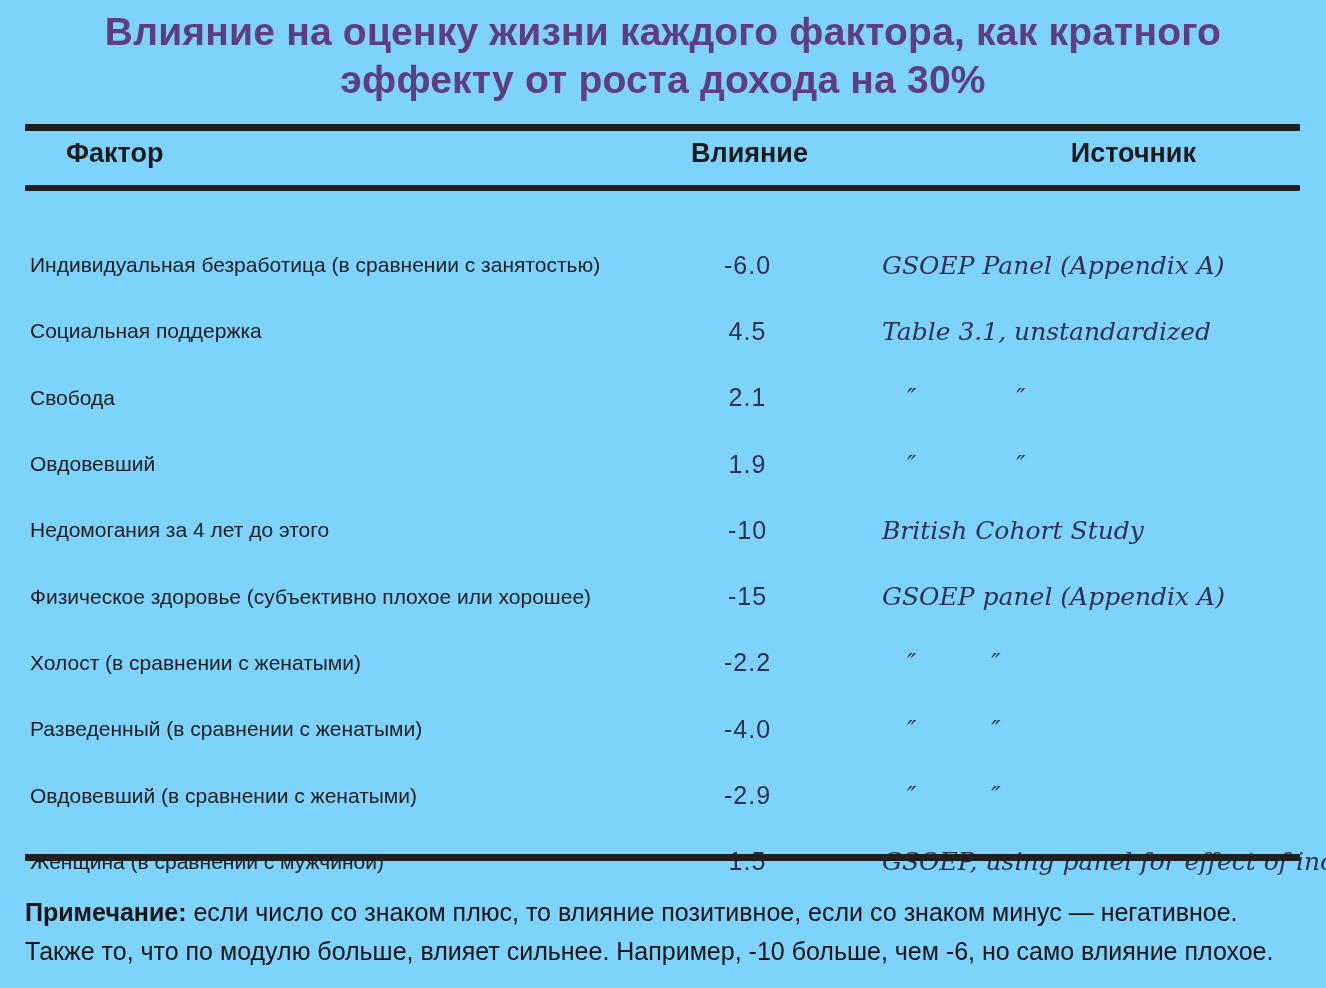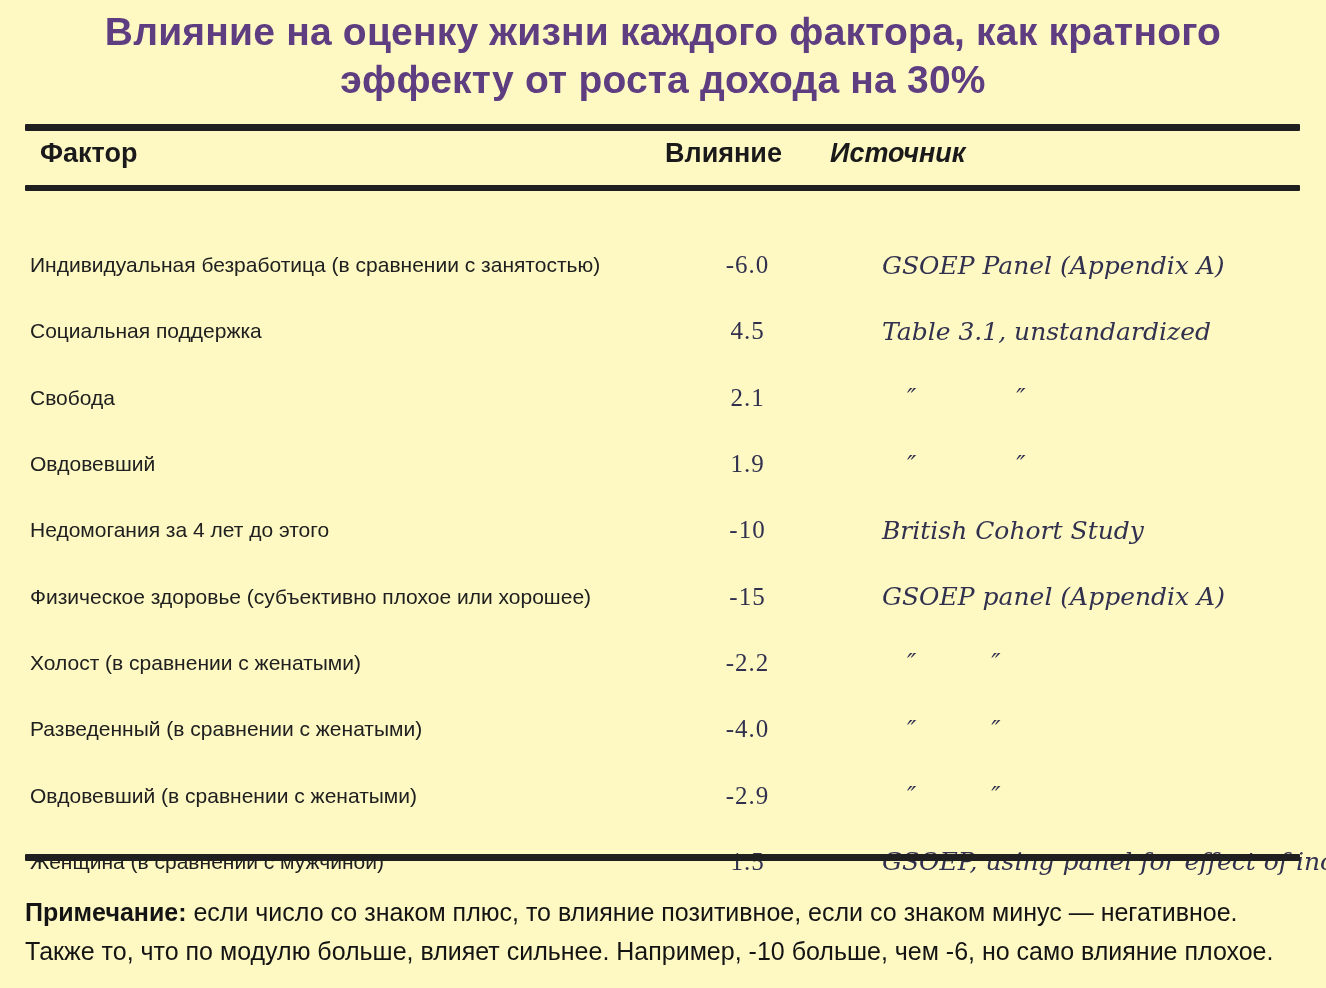--- a/index.html
+++ b/index.html
@@ -4,21 +4,21 @@
 <style>
   html, body {
     margin: 0;
     padding: 0;
     background: #ffffff;
   }
   .page {
     position: relative;
     width: 1326px;
     height: 988px;
-    background: #fef9c3;
+    background: #7dd3fc;
     font-family: "Liberation Sans", sans-serif;
     color: #1a1a1a;
     overflow: hidden;
     box-sizing: border-box;
   }
   .title {
     margin: 8px 30px 0 30px;
     text-align: center;
     font-size: 39px;
     line-height: 1.22;
@@ -39,37 +39,37 @@
   .rule-bottom { top: 854px; height: 7px; }
   .header-row {
     position: absolute;
     top: 131px;
     left: 0;
     right: 0;
     height: 44px;
     display: grid;
     grid-template-columns: 665px 165px 1fr;
     align-items: center;
+    padding-left: 26px;
   }
   .header-row .h-factor {
     padding-left: 40px;
     font-size: 27px;
     font-weight: 700;
   }
   .header-row .h-impact {
     text-align: left;
     font-size: 27px;
     font-weight: 700;
   }
   .header-row .h-source {
-    text-align: left;
+    text-align: right;
     padding-right: 130px;
     font-size: 27px;
     font-weight: 700;
-    font-style: italic;
   }
   .rows {
     position: absolute;
     top: 191px;
     left: 0;
     right: 0;
     height: 663px;
     display: flex;
     flex-direction: column;
     margin-top: 41px;
@@ -80,21 +80,21 @@
     grid-template-columns: 665px 165px 1fr;
     align-items: center;
   }
   .cell-factor {
     padding-left: 30px;
     font-size: 21px;
     color: #202020;
   }
   .cell-impact {
     text-align: center;
-    font-family: Liberation Serif, serif;
+    font-family: Liberation Sans, sans-serif;
     font-size: 25px;
     color: #31314f;
     letter-spacing: 1px;
   }
   .cell-source {
     padding-left: 52px;
     font-family: "DejaVu Serif", serif;
     font-style: italic;
     font-size: 25px;
     color: #31314f;

